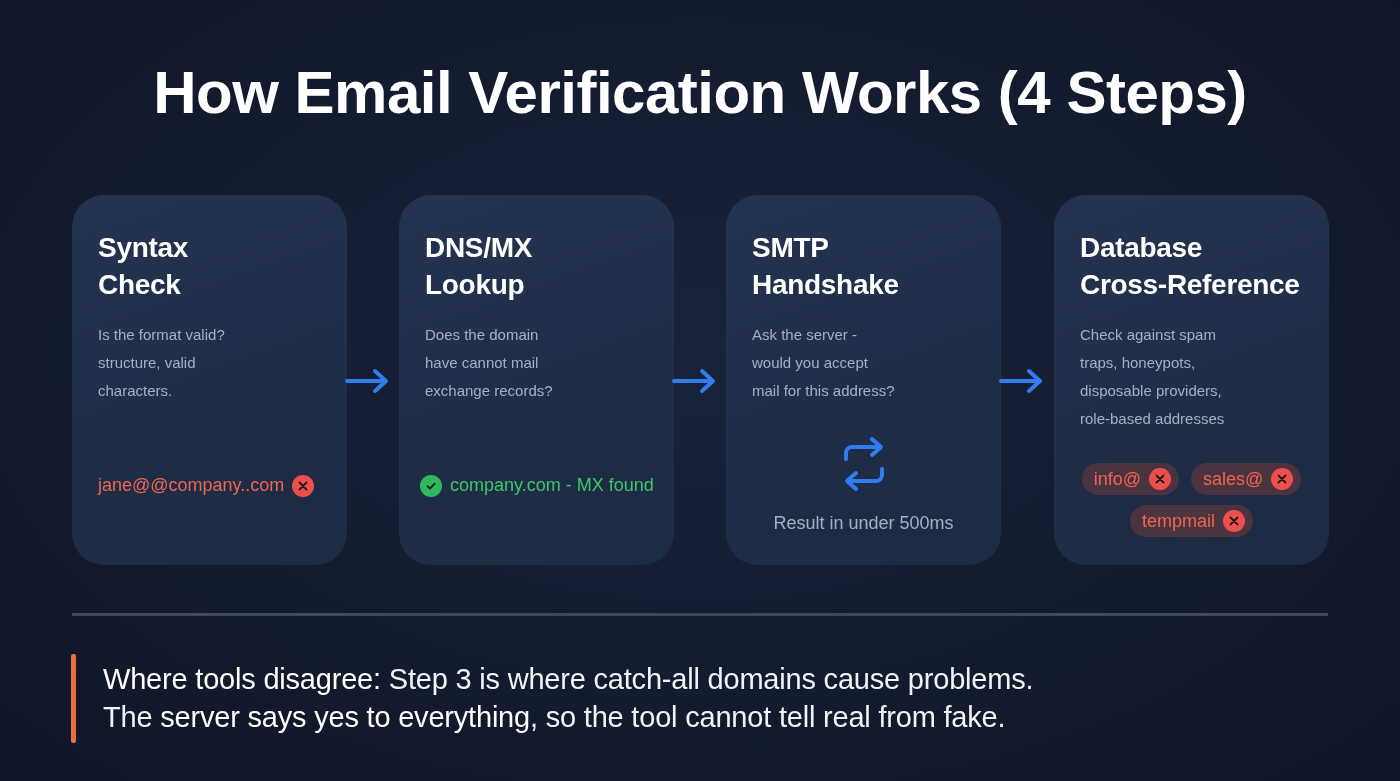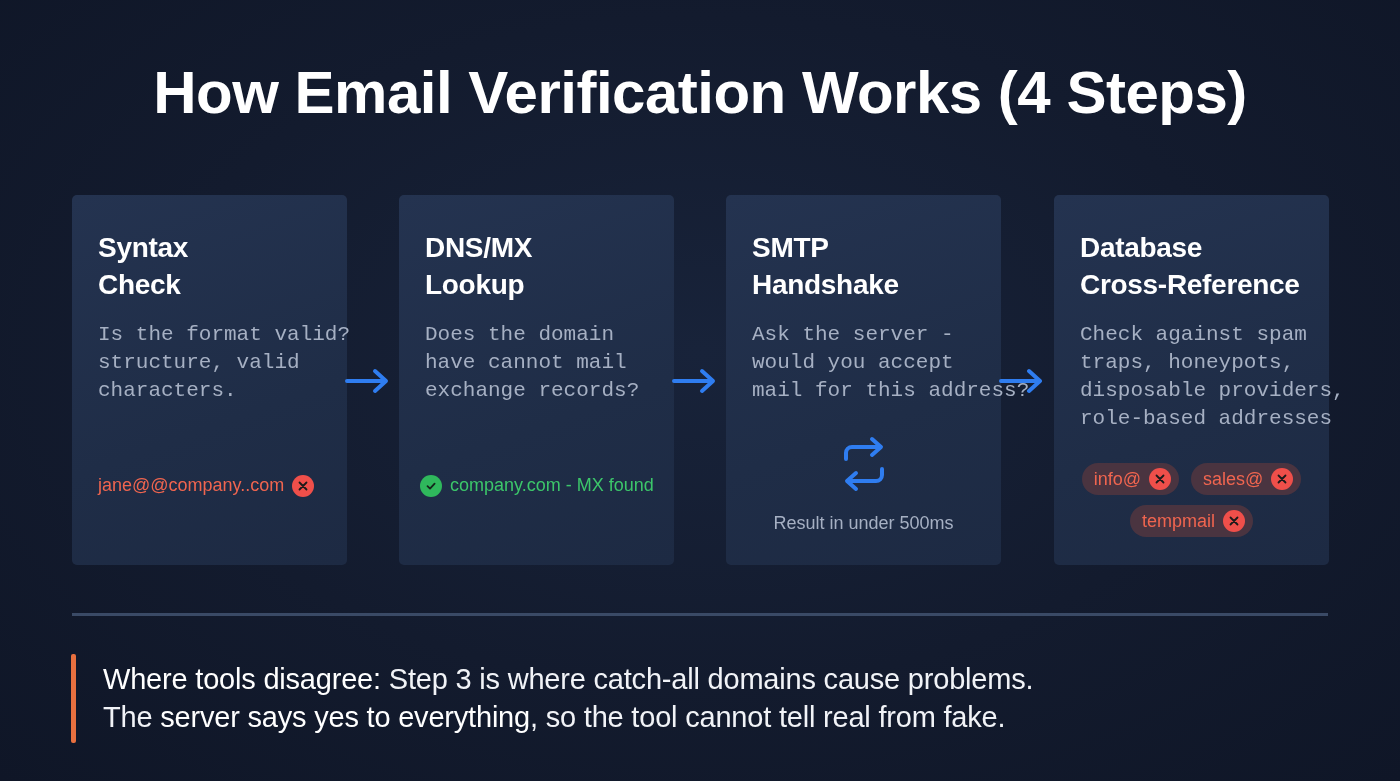--- a/index.html
+++ b/index.html
@@ -11,30 +11,30 @@
     position: relative;
   }
   .title {
     position: absolute; left: 0; top: 58px; width: 1400px;
     text-align: center; font-weight: 700; font-size: 60px; letter-spacing: -0.5px;
     color: #ffffff;
   }
   .card {
     position: absolute; top: 195px; width: 275px; height: 370px;
     background: linear-gradient(160deg, #243350 0%, #1f2d47 60%, #1d2a43 100%);
-    border-radius: 5px;
+    border-radius: 32px;
     padding: 34px 26px 0 26px;
   }
   .card h2 {
     font-size: 28px; font-weight: 700; line-height: 37px; color: #ffffff;
     letter-spacing: -0.3px;
   }
   .card .h2line { display: block; white-space: nowrap; }
   .card .desc {
-    margin-top: 18px; font-size: 21px; line-height: 28px; color: #a6b0c3; font-family: Liberation Mono, monospace;
+    margin-top: 18px; font-size: 15px; line-height: 28px; color: #a6b0c3;
   }
   .card .desc span { display: block; white-space: nowrap; }
   .status {
     position: absolute; display: flex; align-items: flex-start; gap: 8px;
     font-size: 18px; white-space: nowrap;
   }
   .status.error { color: #f0654f; }
   .status.ok { color: #3cc66a; }
   .badge-x {
     width: 22px; height: 22px; border-radius: 50%; background: #ef4f4a;

